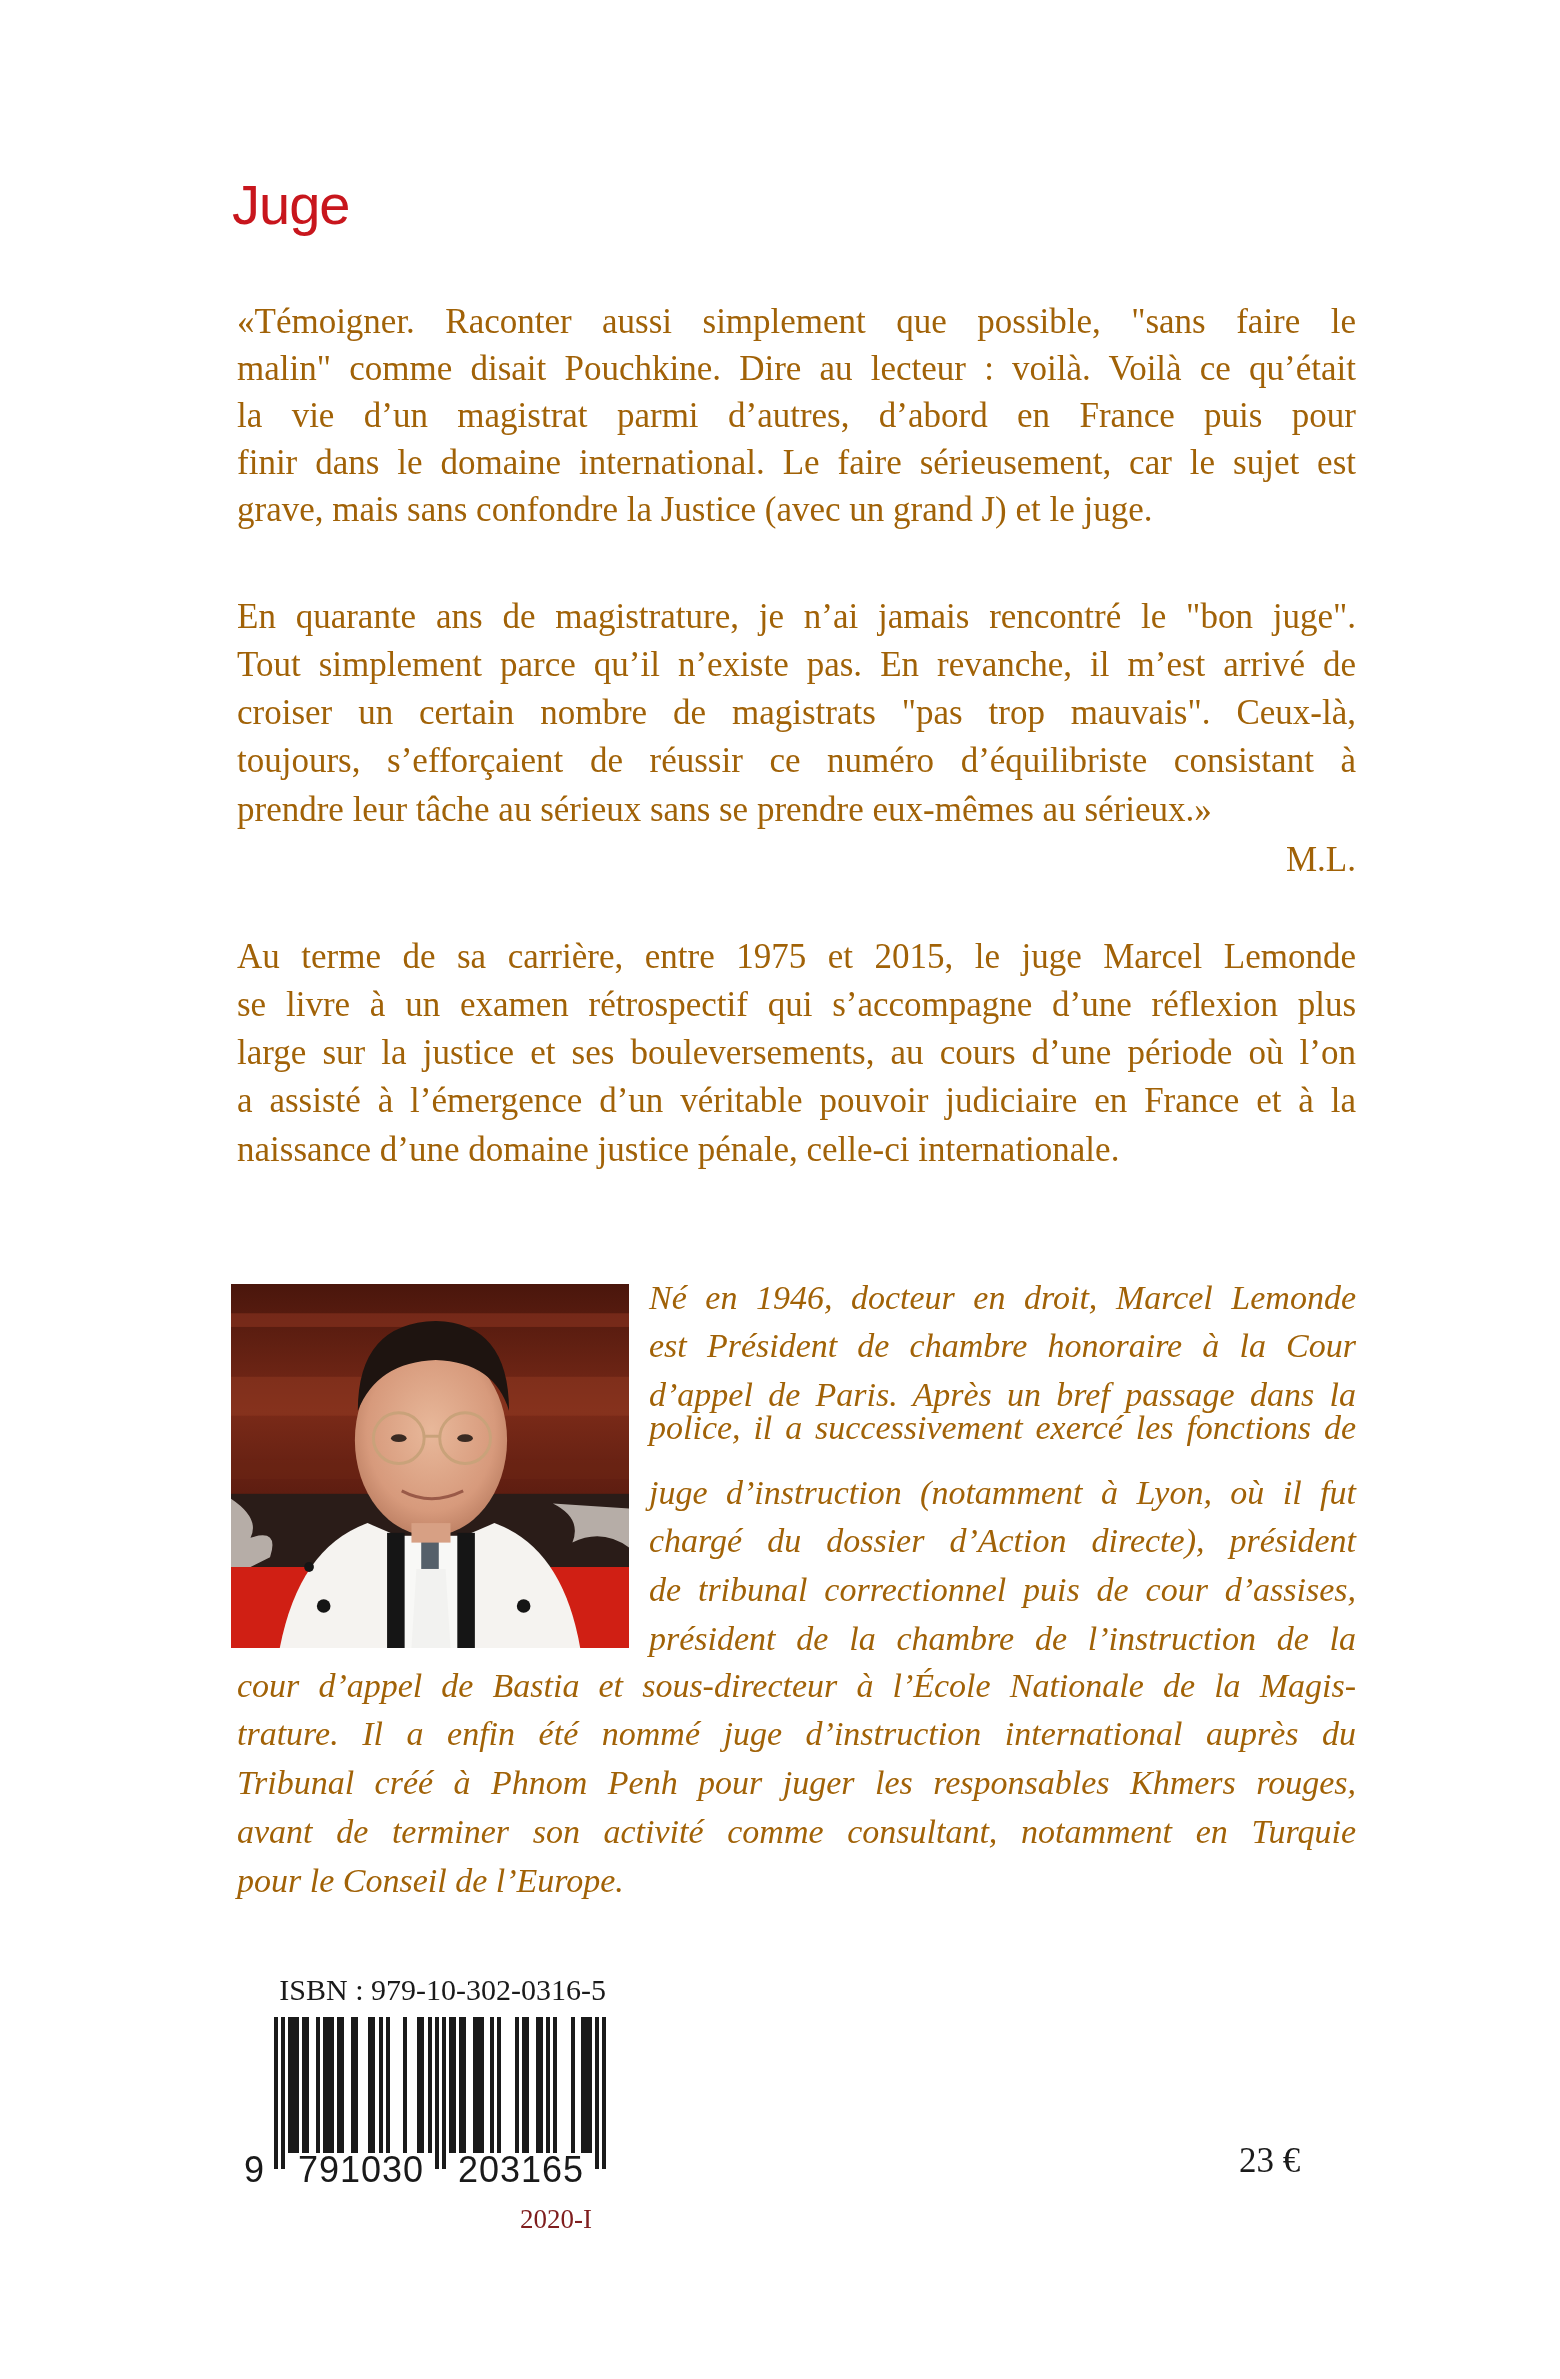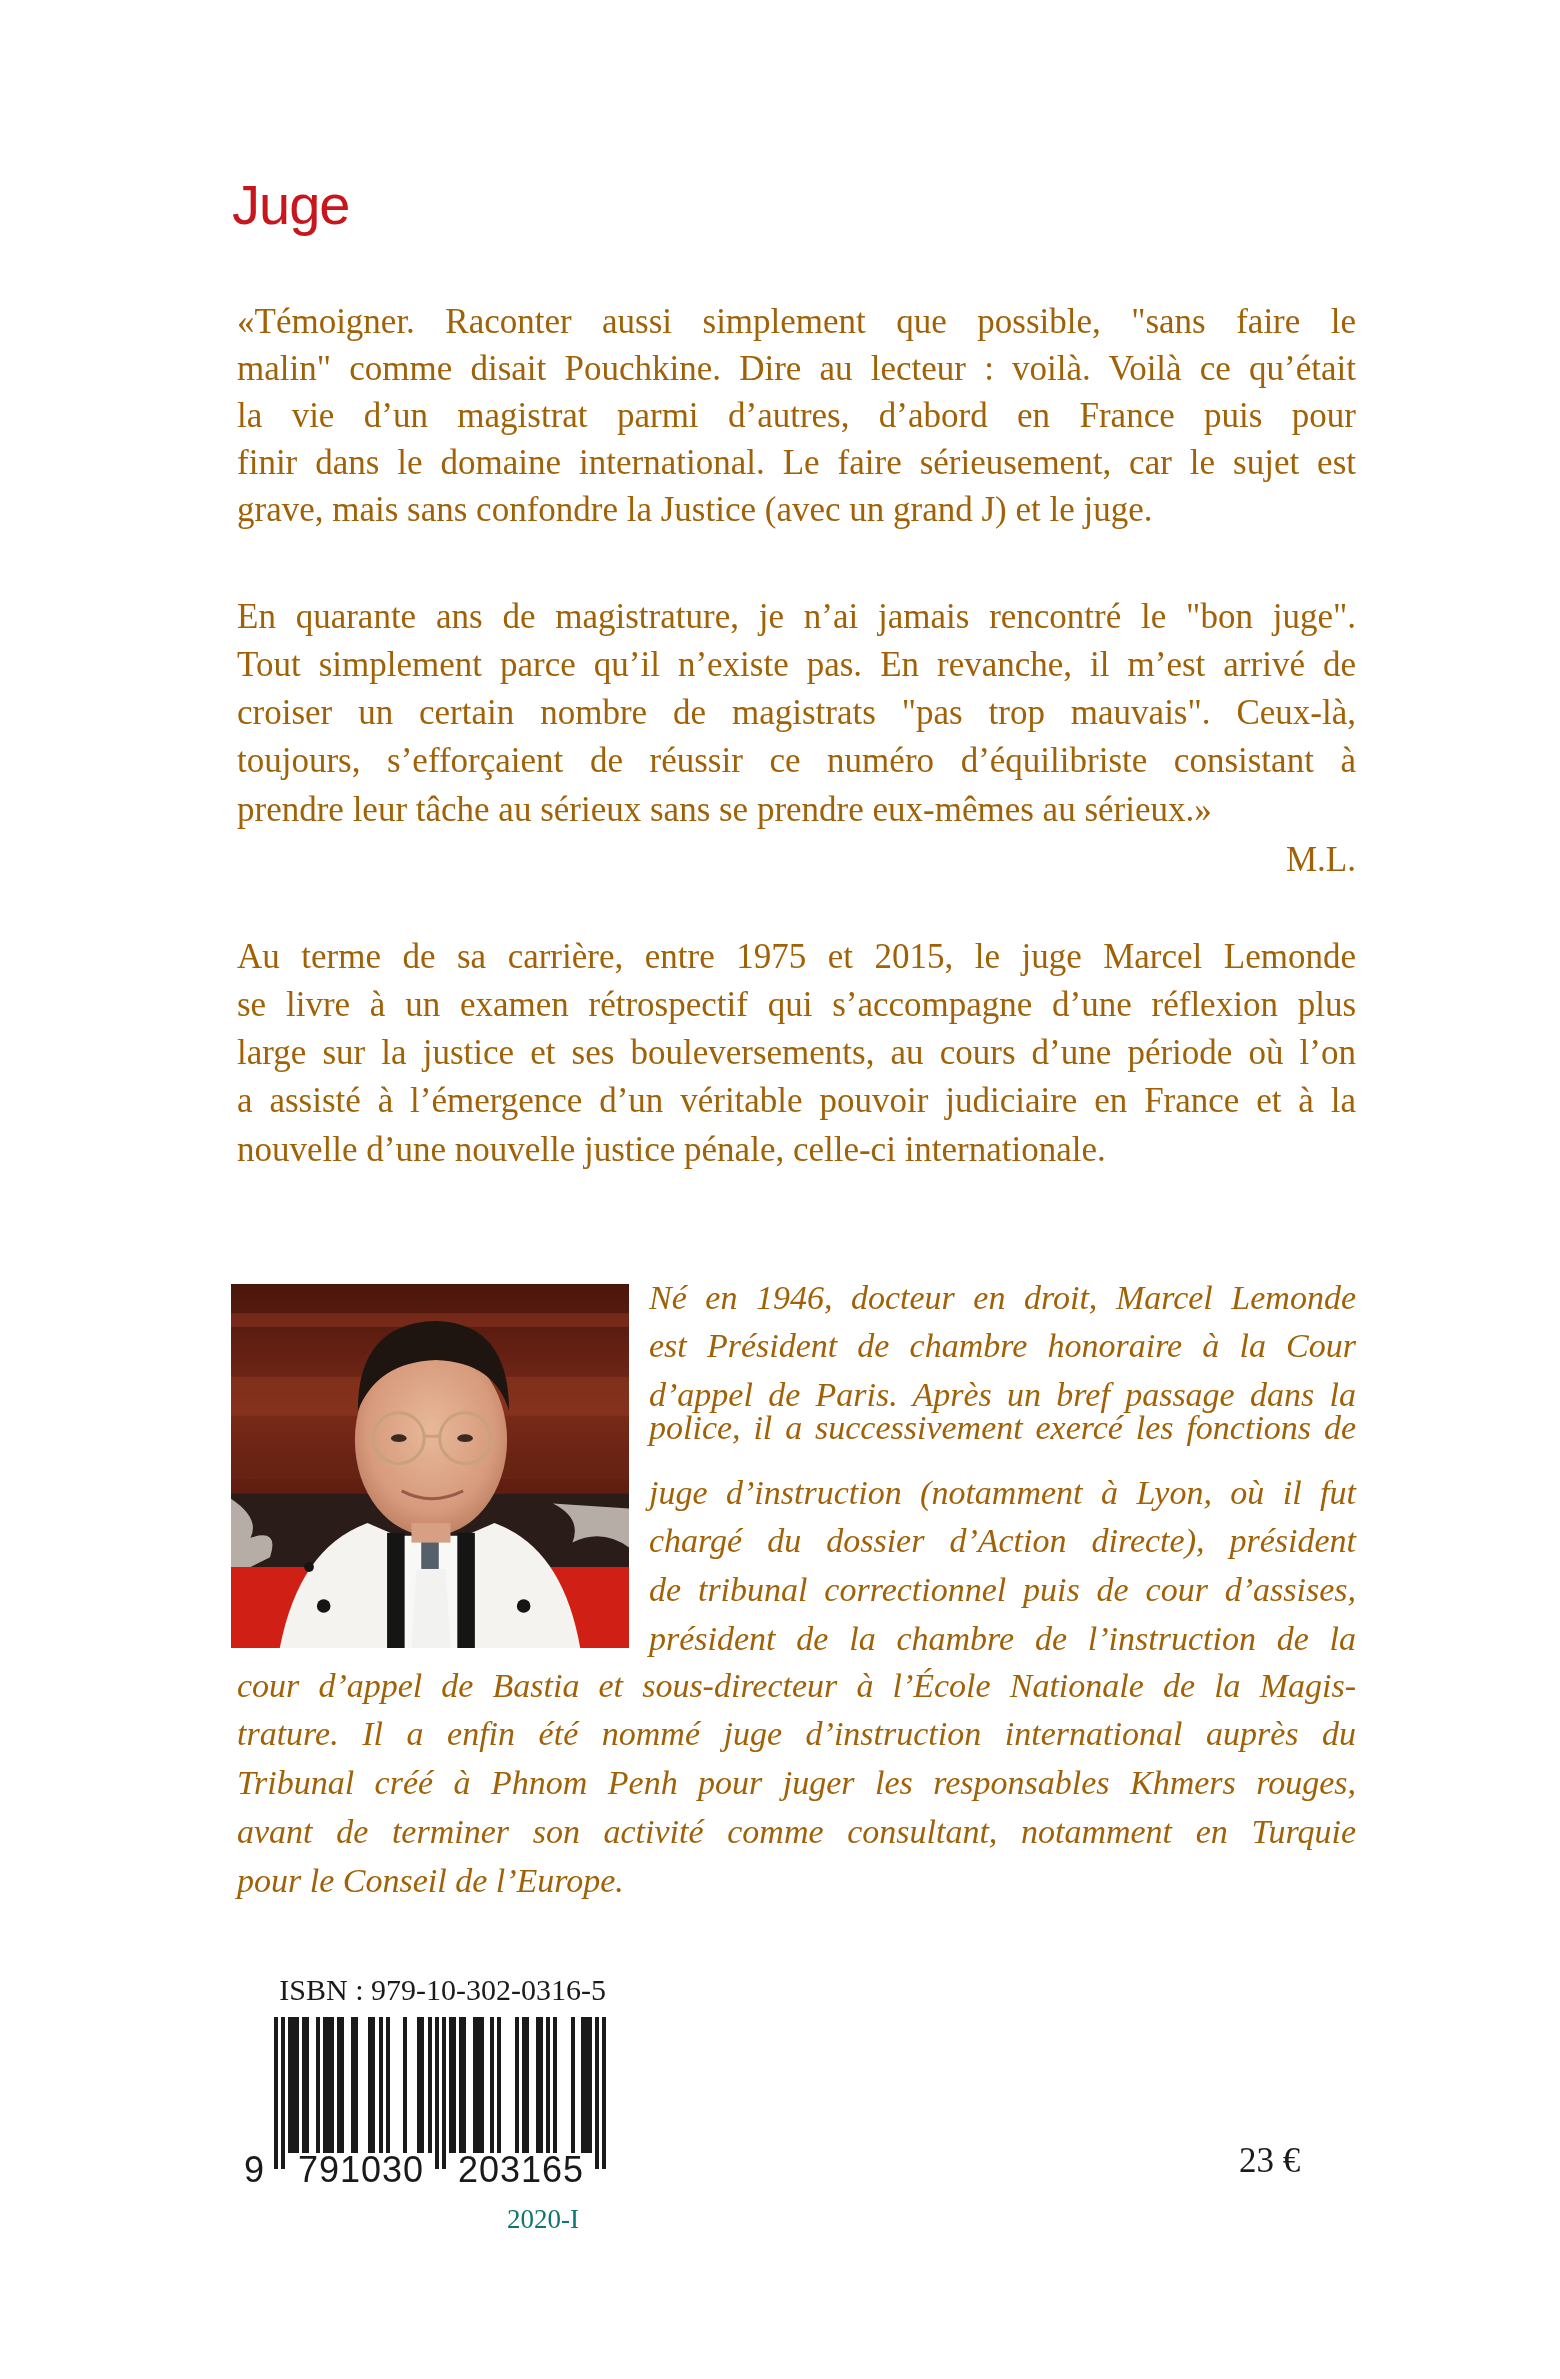--- a/index.html
+++ b/index.html
@@ -37,23 +37,23 @@
     }
     .barcode { position: absolute; left: 274px; top: 2017px; width: 332px; height: 156px; }
     .bar { position: absolute; top: 0; background: #1a1a1a; }
     .bc-digit {
       position: absolute; top: 2148px;
       font-family: "Liberation Sans", "DejaVu Sans", sans-serif;
       font-size: 36px; line-height: 43px; color: #1a1a1a; white-space: nowrap;
       letter-spacing: 1px;
     }
     .edition {
-      position: absolute; left: 507px; top: 2202px; width: 98px; text-align: left;
+      position: absolute; left: 507px; top: 2202px; width: 98px; text-align: center;
       font-family: "Liberation Serif", "DejaVu Serif", serif;
-      font-size: 27px; line-height: 35px; color: #0f766e; white-space: nowrap;
+      font-size: 27px; line-height: 35px; color: #7f1d1d; white-space: nowrap;
     }
     .price {
       position: absolute; left: 1239px; top: 2139px; width: 98px; 
       font-family: "Liberation Serif", "DejaVu Serif", serif;
       font-size: 35px; line-height: 43px; color: #1a1a1a; white-space: nowrap;
     }
   </style>
 </head>
 <body>
 
@@ -76,21 +76,21 @@
     <div class="line j" style="top:741px">toujours, s’efforçaient de réussir ce numéro d’équilibriste consistant à</div>
     <div class="line" style="top:790px">prendre leur tâche au sérieux sans se prendre eux-mêmes au sérieux.»</div>
     <div class="line r" style="top:840px">M.L.</div>
   </div>
 
   <div>
     <div class="line j" style="top:937px">Au terme de sa carrière, entre 1975 et 2015, le juge Marcel Lemonde</div>
     <div class="line j" style="top:985px">se livre à un examen rétrospectif qui s’accompagne d’une réflexion plus</div>
     <div class="line j" style="top:1033px">large sur la justice et ses bouleversements, au cours d’une période où l’on</div>
     <div class="line j" style="top:1081px">a assisté à l’émergence d’un véritable pouvoir judiciaire en France et à la</div>
-    <div class="line" style="top:1130px">nouvelle d’une nouvelle justice pénale, celle-ci internationale.</div>
+    <div class="line" style="top:1130px">naissance d’une domaine justice pénale, celle-ci internationale.</div>
   </div>
 
   <div class="photo" title="Portrait of Marcel Lemonde in red judicial robe with ermine">
     <svg viewBox="0 0 408 373" preserveAspectRatio="none">
       <defs>
         <linearGradient id="wood" x1="0" y1="0" x2="0" y2="1">
           <stop offset="0" stop-color="#4a160c"></stop>
           <stop offset="0.35" stop-color="#7a2a18"></stop>
           <stop offset="0.6" stop-color="#5b1c10"></stop>
           <stop offset="1" stop-color="#3a120a"></stop>

